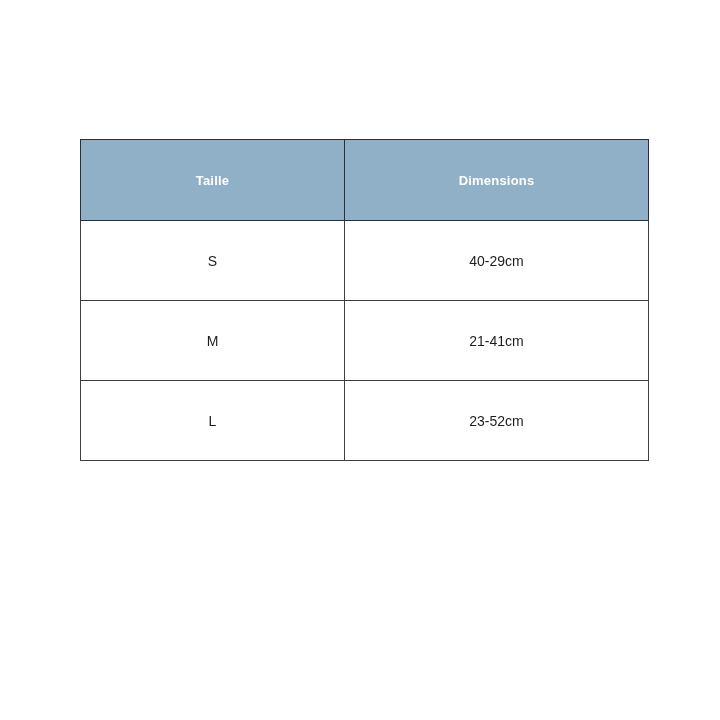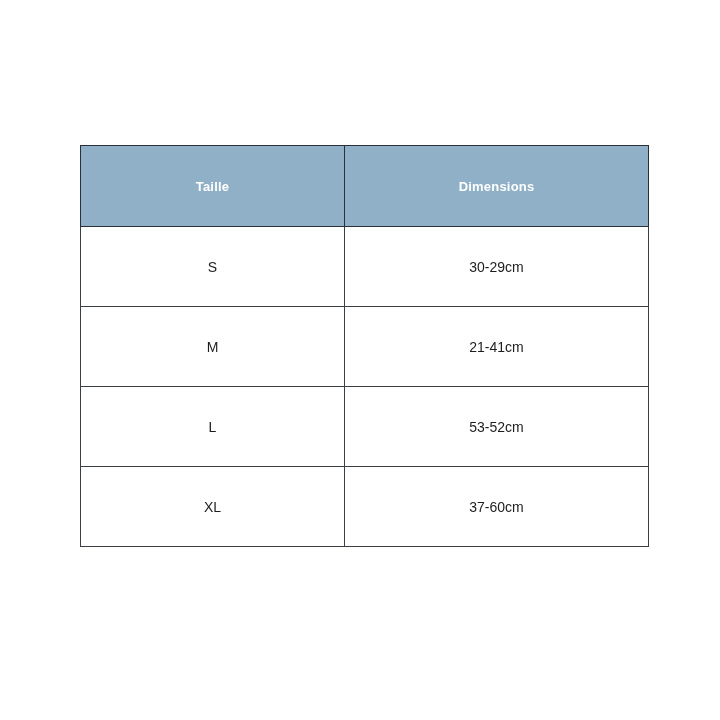--- a/index.html
+++ b/index.html
@@ -19,21 +19,21 @@
     position: relative;
     width: 720px;
     height: 720px;
     background: #ffffff;
   }
 
   
   .size-table-wrap {
     position: absolute;
     left: 80px;
-    top: 145px;
+    top: 139px;
     width: 568px;
   }
 
   table.size-table {
     width: 568px;
     border-collapse: collapse;
     table-layout: fixed;
     border: 1px solid #2b3036;
   }
 
@@ -82,31 +82,27 @@
       <thead>
         <tr>
           <th>Taille</th>
           <th>Dimensions</th>
         </tr>
       </thead>
 
       <tbody>
         <tr>
           <td>S</td>
-          <td>30-29cm</td>
+          <td>40-29cm</td>
         </tr>
         <tr>
           <td>M</td>
           <td>21-41cm</td>
         </tr>
         <tr>
           <td>L</td>
-          <td>53-52cm</td>
-        </tr>
-        <tr>
-          <td>XL</td>
-          <td>37-60cm</td>
+          <td>23-52cm</td>
         </tr>
       </tbody>
     </table>
   </div>
 
 </div>
 
 </body></html>

